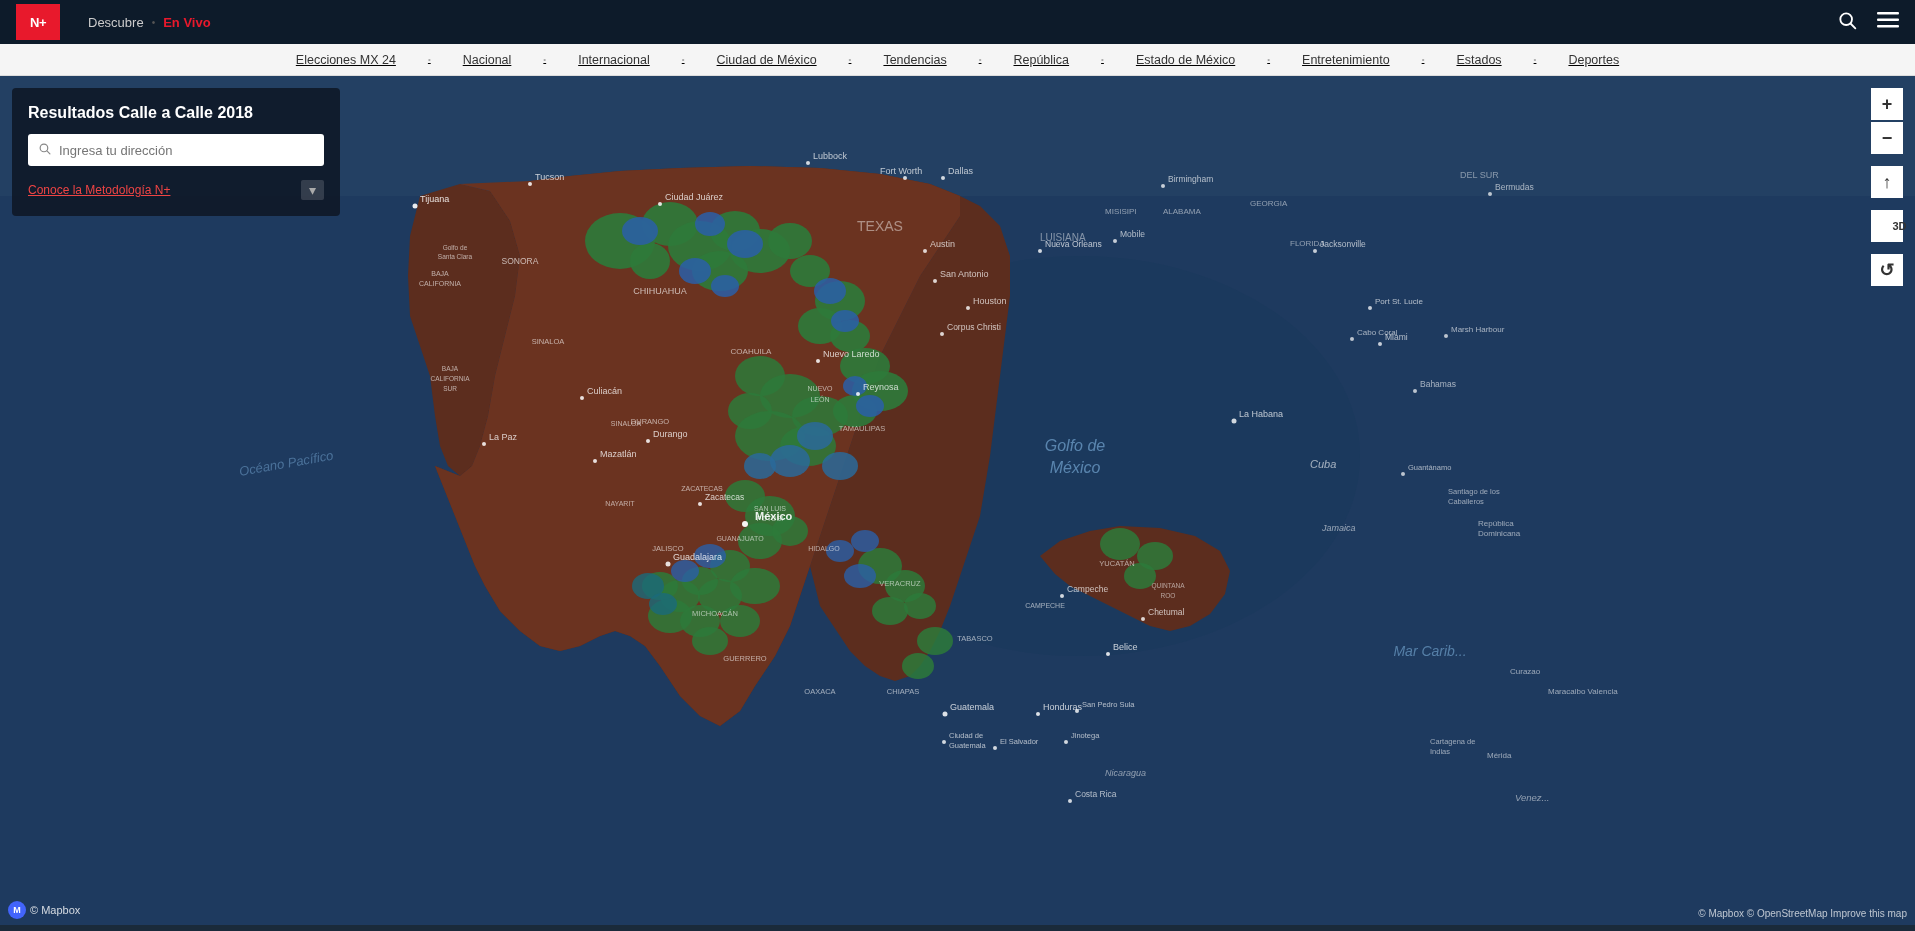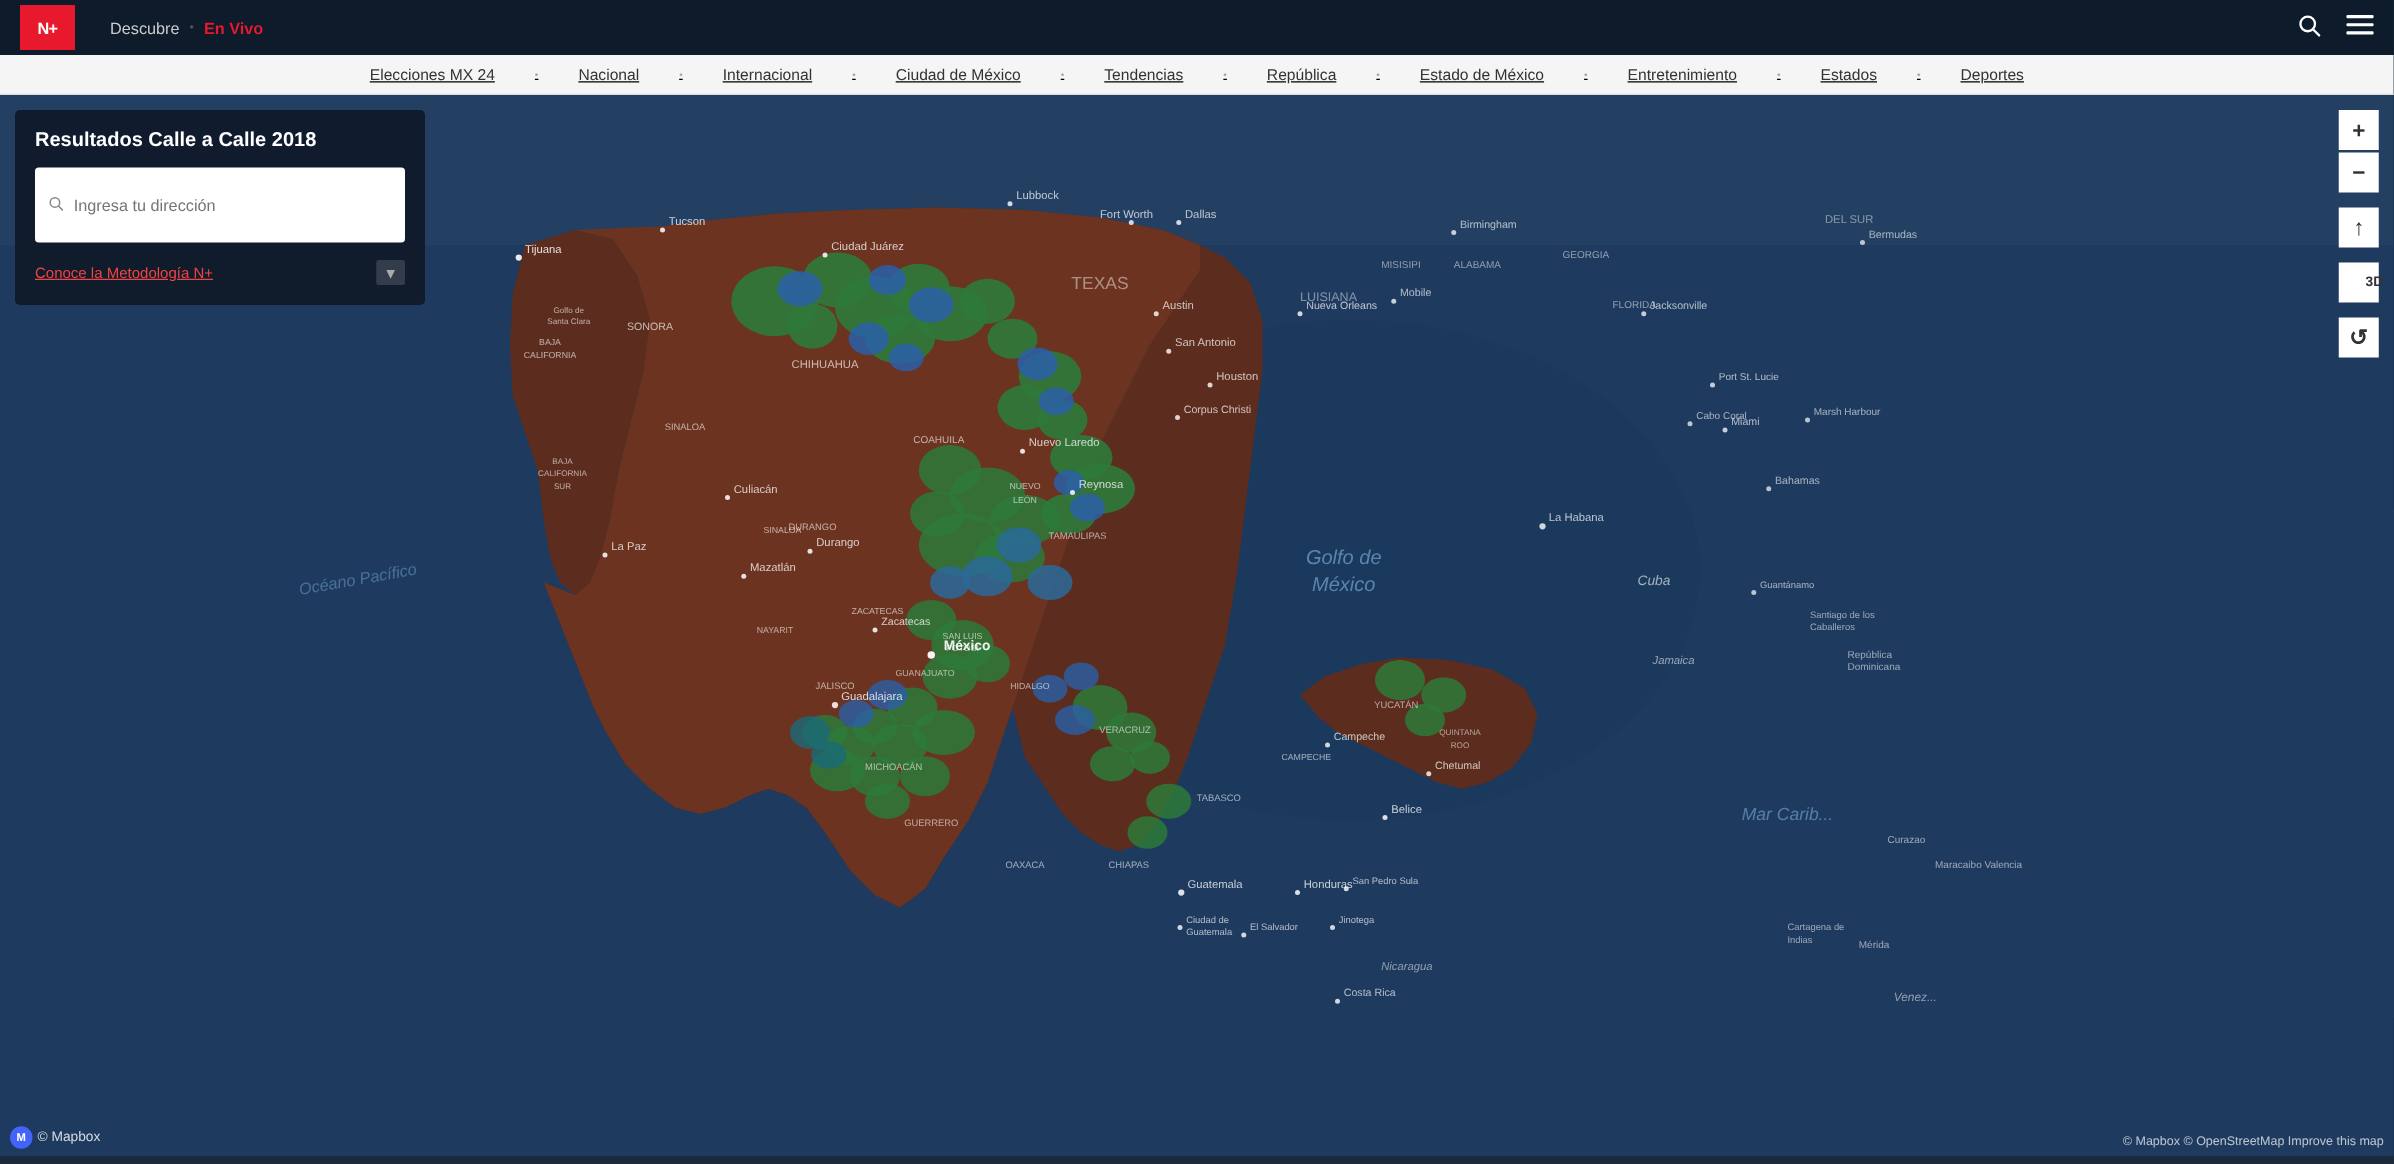--- a/index.html
+++ b/index.html
@@ -126,21 +126,21 @@
       color: white;
       font-size: 16px;
       font-weight: bold;
       margin-bottom: 12px;
     }
     #search-box {
       display: flex;
       align-items: center;
       background: white;
       border-radius: 3px;
-      padding: 22px 10px;
+      padding: 8px 10px;
       gap: 8px;
     }
     #search-icon-small {
       color: #888;
       font-size: 14px;
     }
     #address-input {
       border: none;
       outline: none;
       font-size: 13px;

